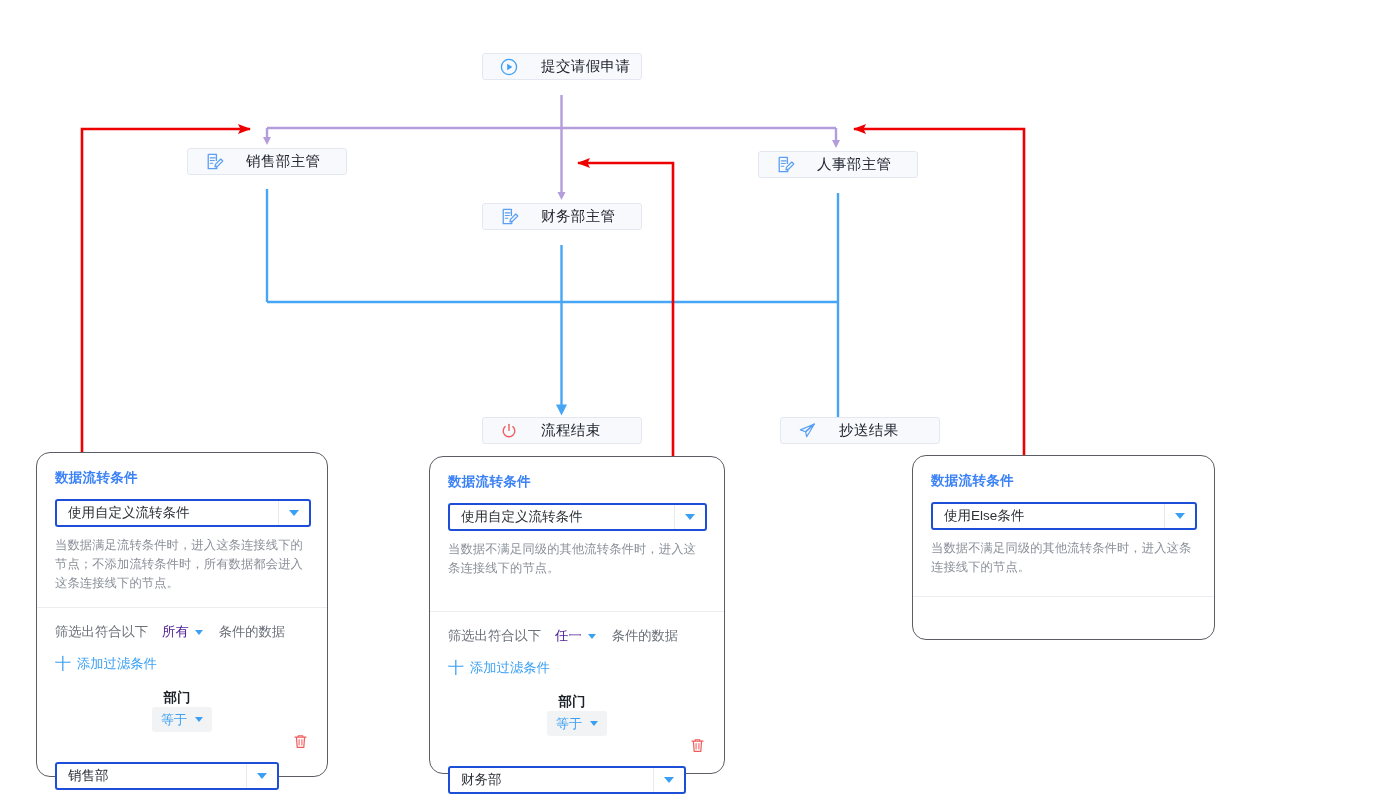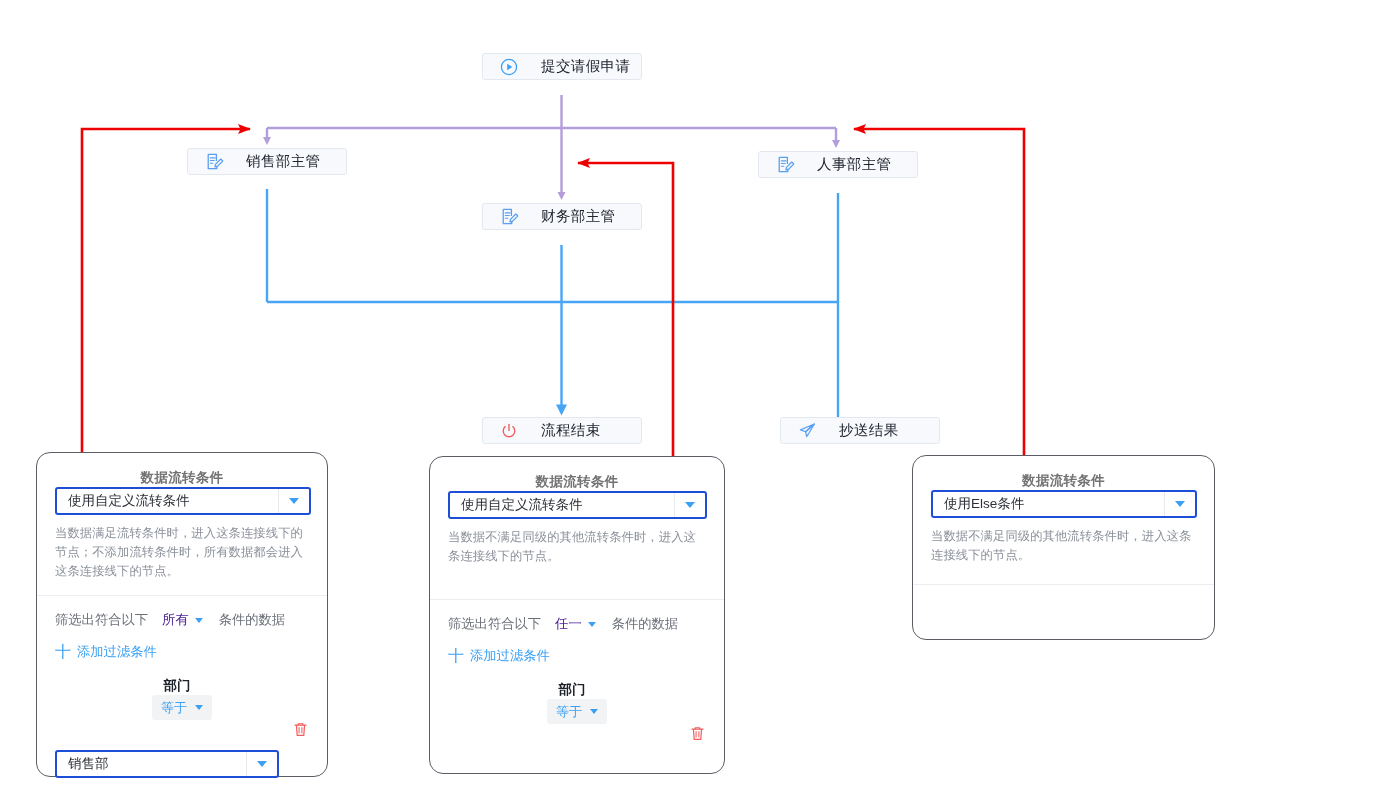--- a/index.html
+++ b/index.html
@@ -59,23 +59,23 @@
     box-sizing: border-box;
     background: #ffffff;
     border: 1.6px solid #5a5d63;
     border-radius: 14px;
     z-index: 5;
     padding: 16px 18px 18px 18px;
   }
   .panel-title {
     font-size: 13.5px;
     font-weight: bold;
-    color: #737373;
+    color: #3b82f6;
+    margin-bottom: 12px;
     letter-spacing: 0.3px;
-    text-align: center;
   }
   .select {
     box-sizing: border-box;
     height: 28px;
     border: 2px solid #1d4ed8;
     border-radius: 3px;
     background: #fff;
     display: flex;
     align-items: center;
     position: relative;
@@ -378,20 +378,26 @@
       <span class="trash">
         <svg width="17" height="17" viewBox="0 0 18 18">
           <path d="M3.2,4.4 H14.8" stroke="#f05b5b" stroke-width="1.25" stroke-linecap="round" fill="none"></path>
           <path d="M6.6,4.4 V2.9 h4.8 v1.5" stroke="#f05b5b" stroke-width="1.25" fill="none" stroke-linejoin="round"></path>
           <path d="M4.7,4.4 L5.5,15.2 h7.0 L13.3,4.4" stroke="#f05b5b" stroke-width="1.25" fill="none" stroke-linejoin="round"></path>
           <path d="M7.5,6.9 V12.7 M10.5,6.9 V12.7" stroke="#f05b5b" stroke-width="1.1" stroke-linecap="round" fill="none"></path>
         </svg>
       </span>
     </div>
 
+    <div class="select value-select" style="width:238px;">
+      <span class="sval">财务部</span>
+      <span class="scaret">
+          <span class="tri-down"></span>
+        </span>
+    </div>
   </div>
 
   <div class="panel" style="left:912px; top:455px; width:303px; height:185px;">
     <div class="panel-title">数据流转条件</div>
 
     <div class="select" style="width:266px;">
       <span class="sval">使用Else条件</span>
       <span class="scaret">
           <span class="tri-down"></span>
         </span>

